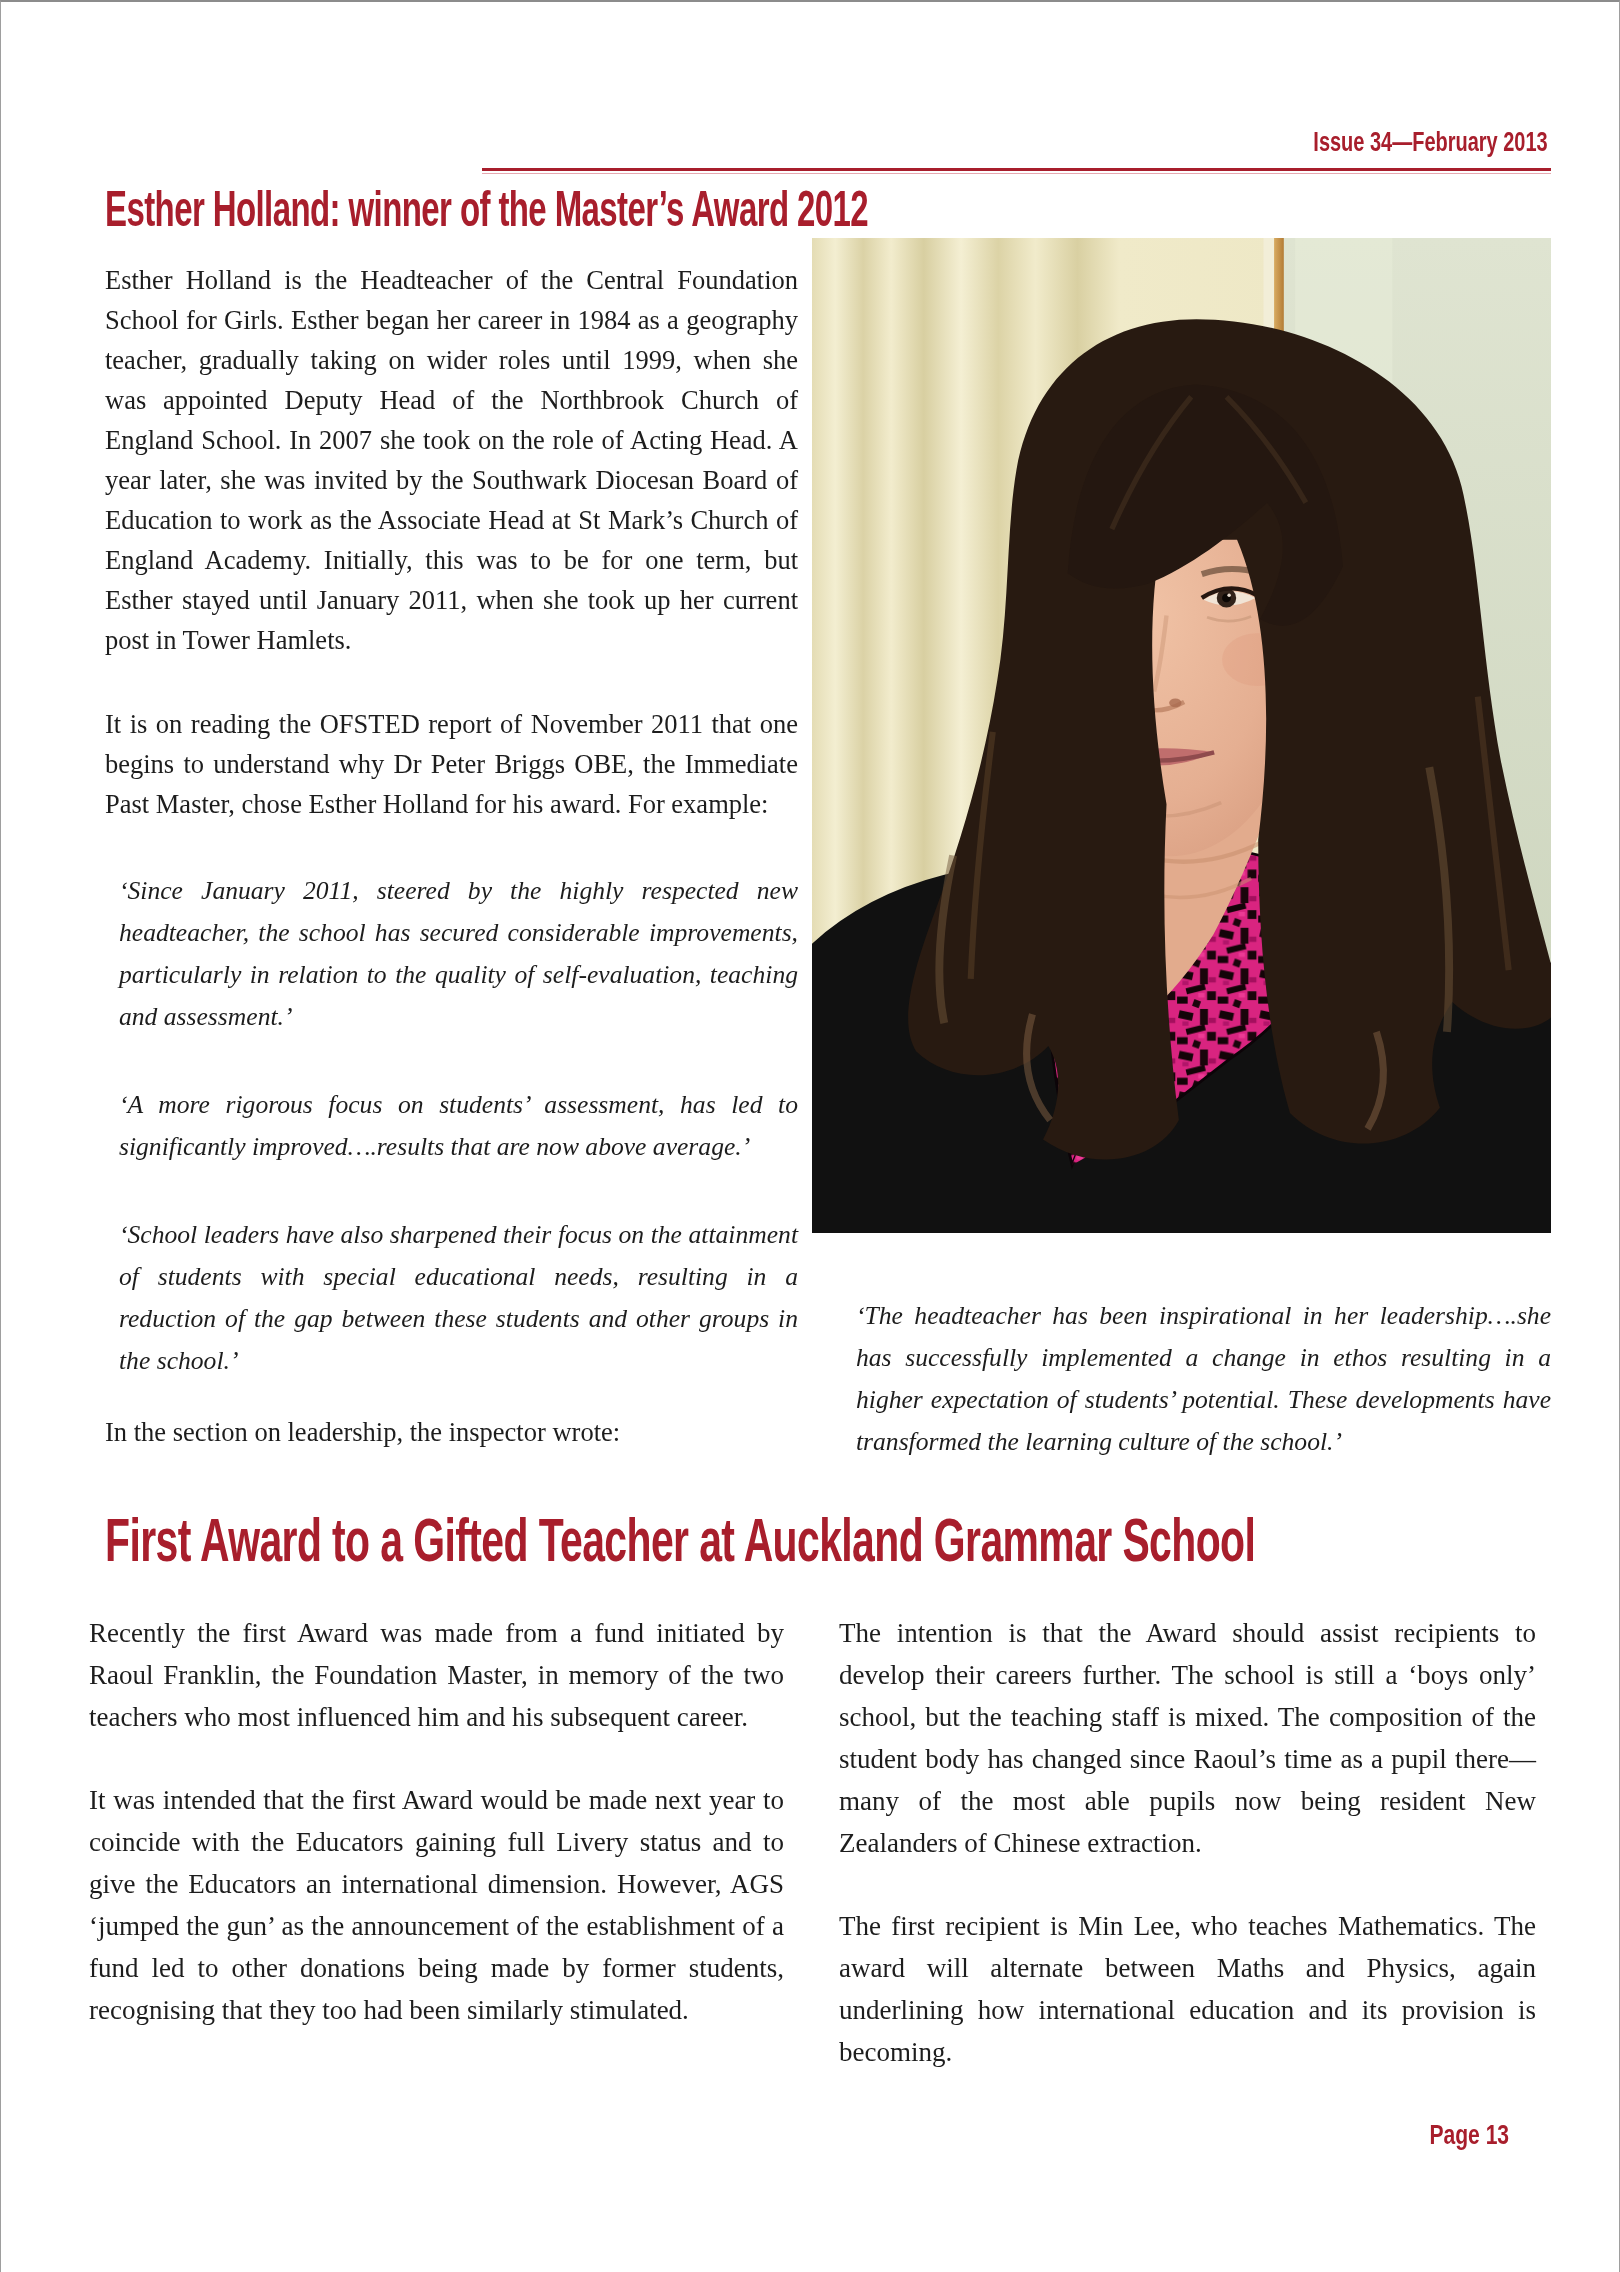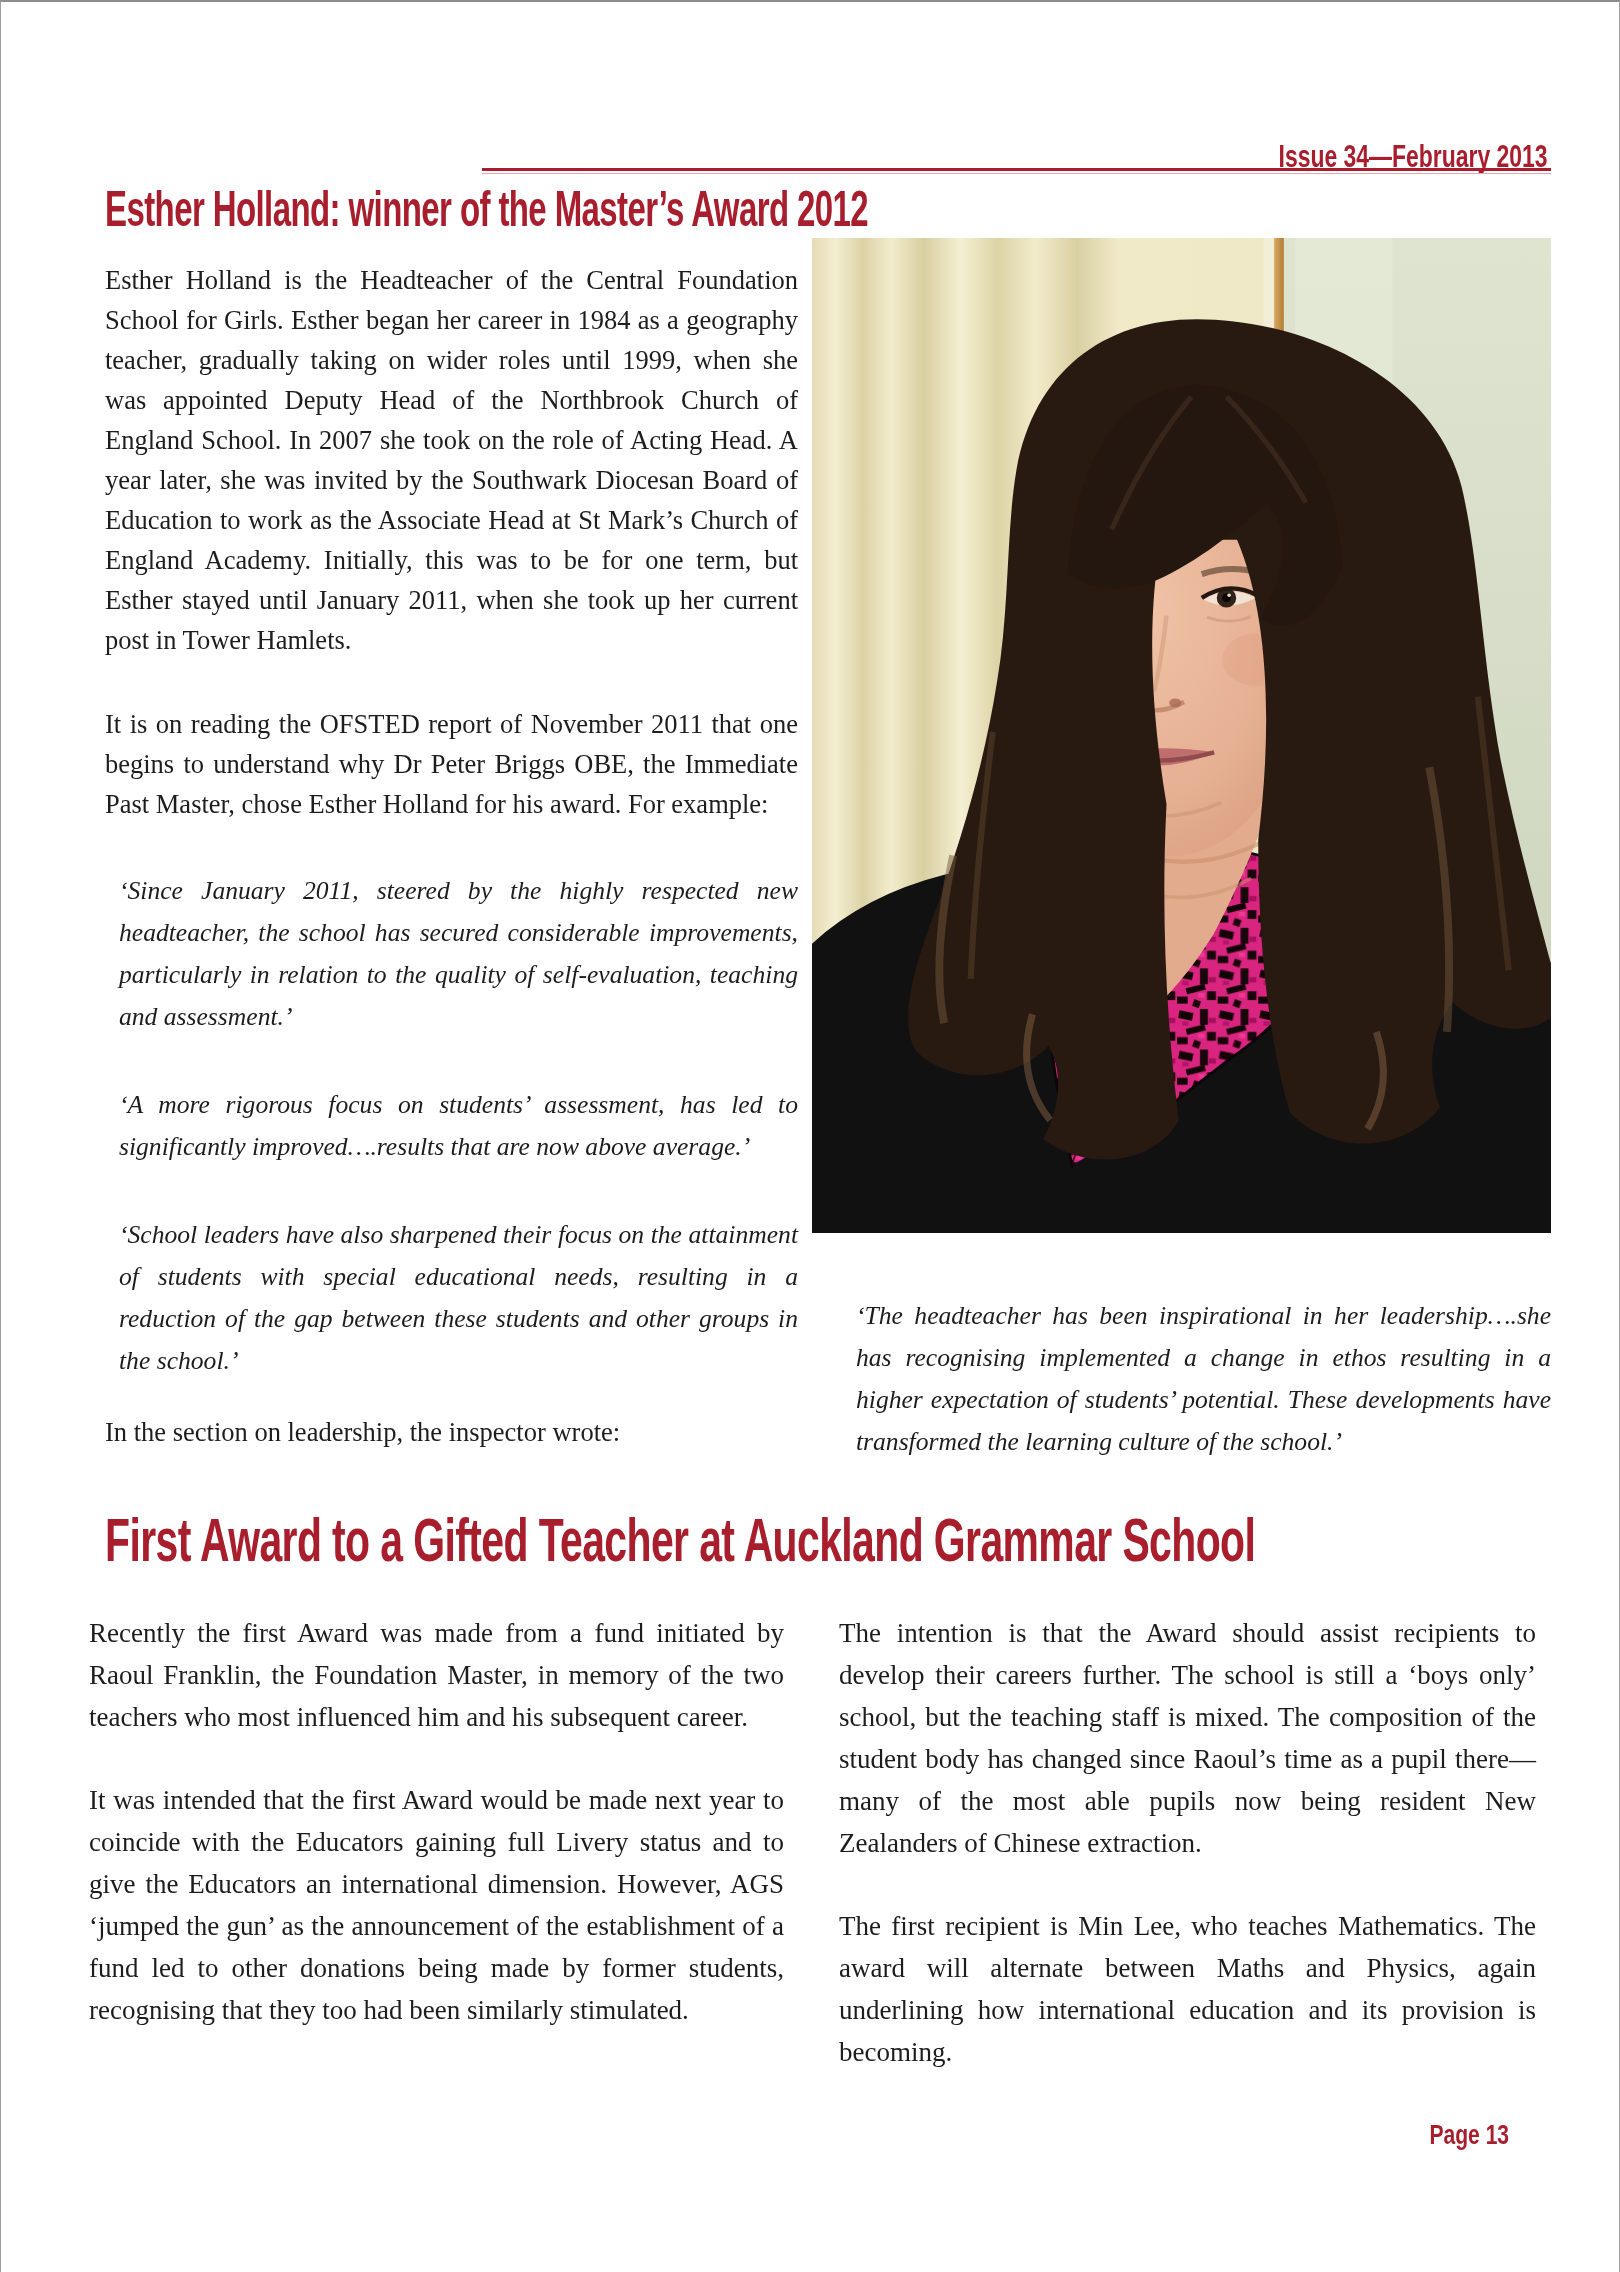--- a/index.html
+++ b/index.html
@@ -12,25 +12,25 @@
     border-top: 2.6px solid #8c8c8c;
     box-sizing: border-box;
     overflow: hidden;
     font-family: "Liberation Serif", serif;
     color: #1d1d1d;
   }
 
   
   .issue-meta {
     position: absolute;
-    top: 137px;
+    top: 125px;
     right: 71px;
     font-family: "Liberation Sans", sans-serif;
     font-weight: bold;
-    font-size: 31px;
+    font-size: 27px;
     color: #a81e2c;
     white-space: nowrap;
     text-decoration: underline;
   }
   .issue-meta .squeeze {
     display: inline-block;
     transform: scaleX(0.74);
     transform-origin: 100% 50%;
   }
   .header-rule {
@@ -305,21 +305,21 @@
         <path d="M700 600 Q 730 760 720 900" stroke="#6f5539" stroke-width="9" fill="none" opacity="0.5"></path>
         <path d="M755 520 Q 775 700 790 830" stroke="#5c4128" stroke-width="7" fill="none" opacity="0.45"></path>
         <path d="M250 880 Q 230 950 270 1000" stroke="#7b5d41" stroke-width="8" fill="none" opacity="0.55"></path>
         <path d="M640 900 Q 660 960 630 1010" stroke="#7b5d41" stroke-width="8" fill="none" opacity="0.55"></path>
         <path d="M470 180 Q 520 230 560 300" stroke="#4a3521" stroke-width="6" fill="none" opacity="0.5"></path>
         <path d="M430 180 Q 380 240 340 330" stroke="#4a3521" stroke-width="6" fill="none" opacity="0.5"></path>
       </g>
     </svg>
   </div>
 
-  <blockquote class="photo-quote">‘The headteacher has been inspirational in her leadership….she has recognising implemented a change in ethos resulting in a higher expectation of students’ potential. These developments have transformed the learning culture of the school.’</blockquote>
+  <blockquote class="photo-quote">‘The headteacher has been inspirational in her leadership….she has successfully implemented a change in ethos resulting in a higher expectation of students’ potential. These developments have transformed the learning culture of the school.’</blockquote>
 
   <h2 class="headline">
     <span class="squeeze">First Award to a Gifted Teacher at Auckland Grammar School</span>
   </h2>
 
   <div class="col-bottom left">
     <p>Recently the first Award was made from a fund initiated by Raoul Franklin, the Foundation Master, in memory of the two teachers who most influenced him and his subsequent career.</p>
     <p>It was intended that the first Award would be made next year to coincide with the Educators gaining full Livery status and to give the Educators an international dimension. However, AGS ‘jumped the gun’ as the announcement of the establishment of a fund led to other donations being made by former students, recognising that they too had been similarly stimulated.</p>
   </div>
 

